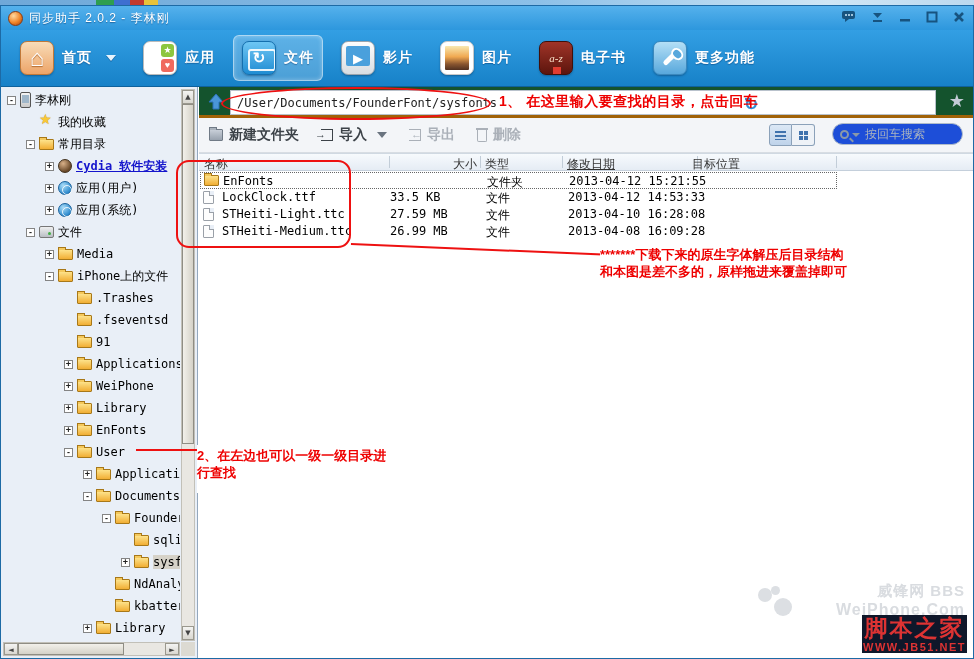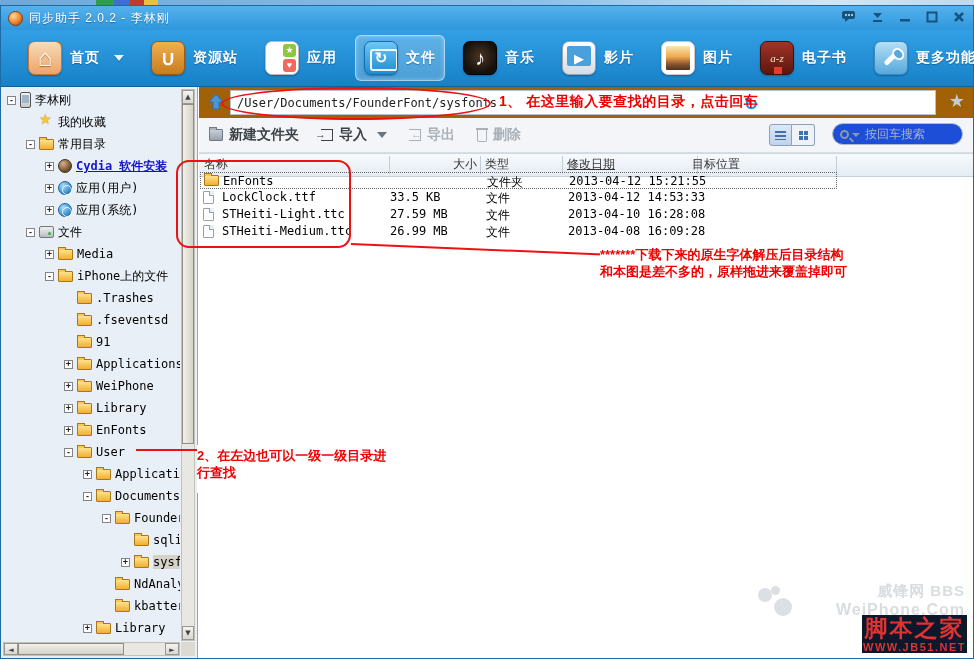--- a/index.html
+++ b/index.html
@@ -24,21 +24,21 @@
     background:radial-gradient(circle at 35% 30%,#ffd9a0,#f08428 55%,#a03c10);
     border:1px solid #8a3a10; }
   .title-text { color:#fff; font-size:12px; letter-spacing:1px;
     text-shadow:0 1px 1px rgba(0,40,90,.45); }
   .win-controls { position:absolute; right:8px; top:4px; display:flex; gap:15px; align-items:center; }
   .win-controls svg { display:block; }
 
   
   .navbar { position:absolute; left:0; top:24px; right:0; height:57px;
     background:linear-gradient(#339fe4,#1781c8); border-bottom:1px solid #0e619c;
-    display:flex; align-items:center; padding-left:18px; }
+    display:flex; align-items:center; padding-left:10px; }
   .nav-tab { display:flex; align-items:center; gap:8px; height:46px; padding:0 8px;
     margin-right:9px; border-radius:6px; border:1px solid transparent; cursor:default; }
   .nav-tab.active { background:rgba(255,255,255,.22); border-color:rgba(255,255,255,.5);
     box-shadow:inset 0 0 4px rgba(255,255,255,.35); }
   .nav-label { color:#fff; font-size:14px; font-weight:bold; letter-spacing:1px;
     text-shadow:0 1px 1px rgba(0,40,90,.4); white-space:nowrap; }
   .nav-caret { width:0; height:0; margin-left:6px; border-left:5px solid transparent;
     border-right:5px solid transparent; border-top:6px solid #e8f4fd;
     filter:drop-shadow(0 1px 0 rgba(0,40,90,.4)); }
   .tile { width:34px; height:34px; border-radius:7px; position:relative; flex:none;
@@ -126,21 +126,21 @@
   .hscroll { position:absolute; left:2px; right:17px; bottom:2px; height:14px; background:#e9e7e2;
     border:1px solid #c2c0b8; }
   .h-l { left:0; top:0; bottom:0; width:14px; }
   .h-r { right:0; top:0; bottom:0; width:14px; }
   .h-thumb { position:absolute; top:0; bottom:0; left:14px; width:106px;
     background:linear-gradient(#f2f0ea,#d5d2c8); border:1px solid #8f8d84; }
   .sb-corner { position:absolute; right:2px; bottom:2px; width:14px; height:14px; background:#dcdad2; }
 
   
   .main { position:absolute; left:198px; top:0; right:0; bottom:0; background:#fff; }
-  .addrbar { position:absolute; left:0; top:0; right:0; height:31px; background:#a16207;
+  .addrbar { position:absolute; left:0; top:0; right:0; height:31px; background:#14532d;
     border-bottom:3px solid #a16207; }
   .up-btn { position:absolute; left:7px; top:5px; width:20px; height:20px; }
   .addr-input { position:absolute; left:31px; top:3px; width:706px; height:25px; background:#fff;
     border:1px solid #b9c2cc; display:flex; align-items:center; }
   .addr-text { font:12px "DejaVu Sans Mono",monospace; color:#222; padding-left:6px; }
   .fav-star { position:absolute; right:8px; top:3px; font-size:18px; color:#c3ccd6; }
 
   .ftoolbar { position:absolute; left:0; top:31px; right:0; height:35px; background:#f3f5f8;
     border-bottom:1px solid #d8dde3; display:flex; align-items:center; padding-left:10px; }
   .fbtn { display:flex; align-items:center; gap:6px; margin-right:22px; font-size:14px;
@@ -171,21 +171,21 @@
   .searchbox { position:absolute; left:633px; top:5px; width:131px; height:22px; background:#1d4ed8;
     border:1px solid #b0bcca; border-radius:11px; display:flex; align-items:center; padding-left:7px; }
   .mag { width:9px; height:9px; border:2px solid #8a98a8; border-radius:50%; position:relative; flex:none; }
   .mag::after { content:""; position:absolute; left:7px; top:7px; width:5px; height:2px;
     background:#8a98a8; transform:rotate(45deg); }
   .mag-caret { width:0; height:0; border-left:4px solid transparent; border-right:4px solid transparent;
     border-top:4px solid #8a98a8; margin:2px 0 0 3px; }
   .search-ph { color:#a9b3bf; font-size:12px; margin-left:5px; }
 
   
-  .theader { position:absolute; left:0; top:66px; right:0; height:24px;
+  .theader { position:absolute; left:0; top:66px; right:0; height:18px;
     background:linear-gradient(#f7fafd,#e5ecf4); border-top:1px solid #d0d9e2;
     border-bottom:1px solid #c4cfdb; font-size:12px; color:#333; }
   .hcell { position:absolute; top:2px; }
   .hsep { position:absolute; top:2px; bottom:2px; width:1px; background:#c2cdd8; }
   .rows { position:absolute; left:0; top:85px; right:0; }
   .frow { position:absolute; left:1px; width:637px; height:17px;
     font:12px "DejaVu Sans Mono",monospace; color:#000; }
   .frow.focus { border:1px dotted #666; }
   .frow .fico { position:absolute; left:3px; top:2px; }
   .c-name { position:absolute; left:22px; top:1px; }
@@ -274,39 +274,31 @@
       </div>
     </div>
 
     <div class="navbar">
         <div class="nav-tab">
           <span class="tile nico-home"></span>
           <span class="nav-label">首页</span>
           <span class="nav-caret"></span>
         </div>
         <div class="nav-tab">
-          <span class="tile nico-store"></span>
-          <span class="nav-label">资源站</span>
-        </div>
-        <div class="nav-tab">
           <span class="tile nico-apps">
             <span class="quad q1"></span>
             <span class="quad q2">★</span>
             <span class="quad q3"></span>
             <span class="quad q4">♥</span>
           </span>
           <span class="nav-label">应用</span>
         </div>
         <div class="nav-tab active">
           <span class="tile nico-files"></span>
           <span class="nav-label">文件</span>
-        </div>
-        <div class="nav-tab">
-          <span class="tile nico-music"></span>
-          <span class="nav-label">音乐</span>
         </div>
         <div class="nav-tab">
           <span class="tile nico-video"></span>
           <span class="nav-label">影片</span>
         </div>
         <div class="nav-tab">
           <span class="tile nico-photo"></span>
           <span class="nav-label">图片</span>
         </div>
         <div class="nav-tab">

